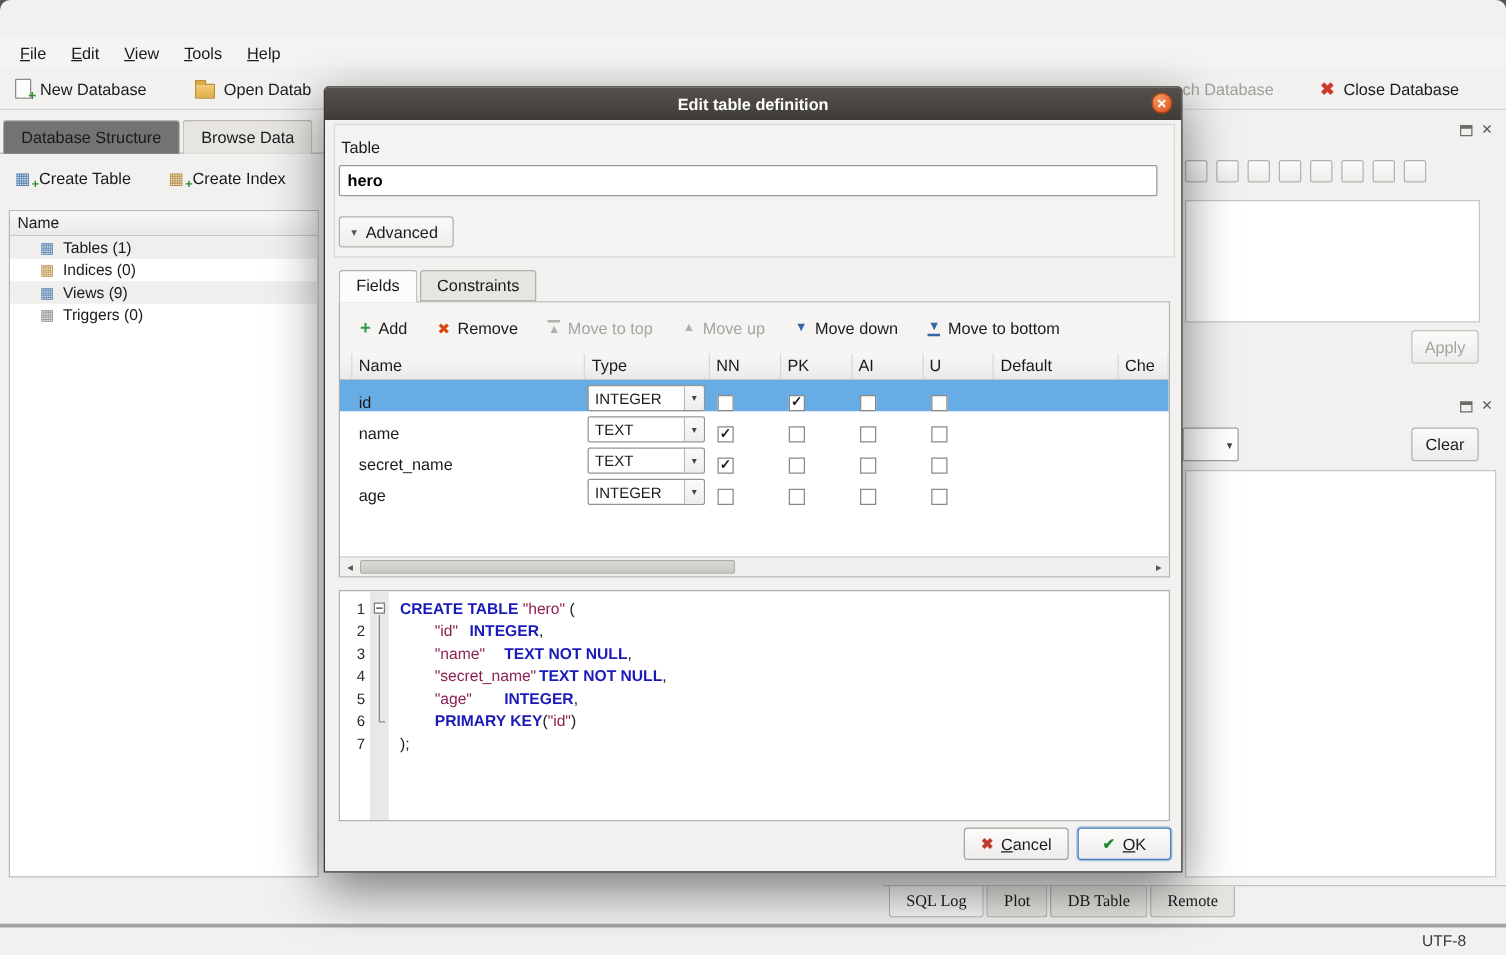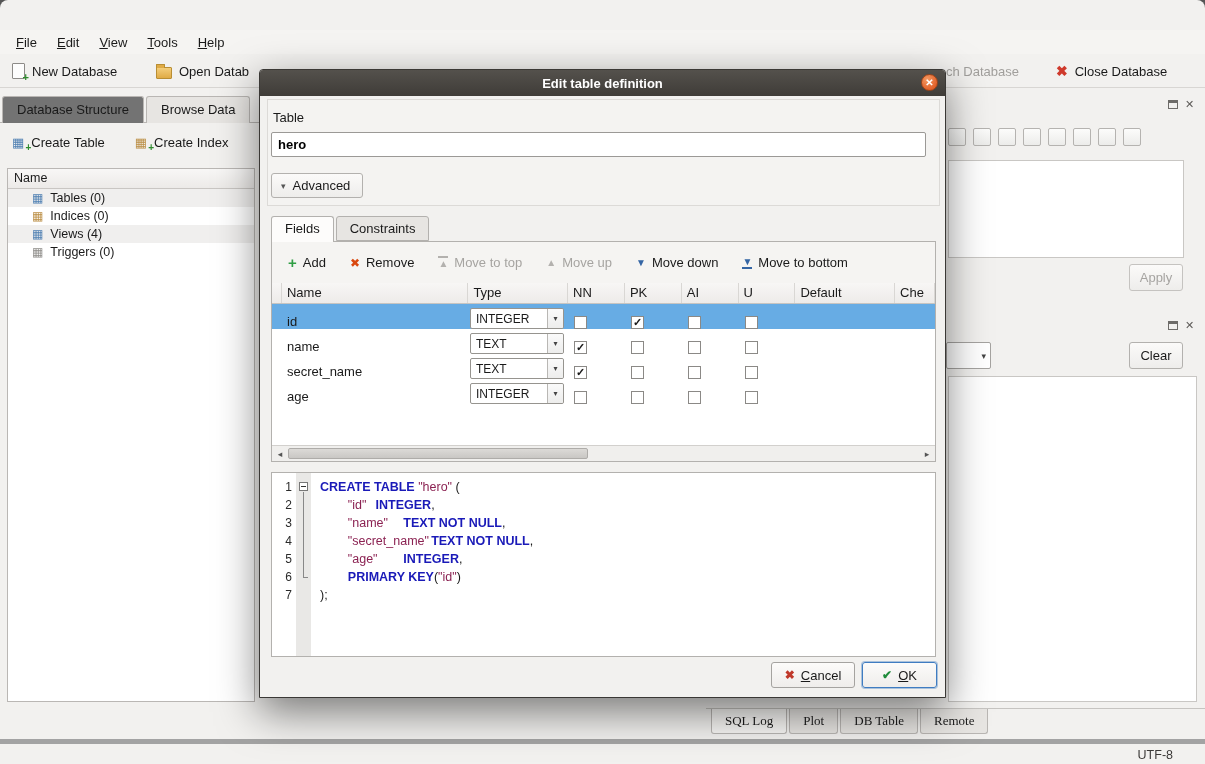--- a/index.html
+++ b/index.html
@@ -76,21 +76,21 @@
   #combo-frag { position:absolute; left:946px; top:342px; width:45px; height:27px; background:#fff;
     border:1px solid #a5a3a0; border-radius:2px; }
   #combo-frag .arrow { position:absolute; right:4px; top:8px; font-size:9px; color:#444; }
 
   
   #bottom-line { position:absolute; left:706px; top:708px; width:499px; height:1px; background:#c6c4c1; }
   #bottom-tabs { position:absolute; left:711px; top:709px; display:flex; gap:2px; }
   .btab { padding:4px 13px; height:25px; background:#e7e5e2; border:1px solid #b9b6b3; border-top:none;
     border-radius:0 0 3px 3px;font-family:Liberation Serif, serif; }
   .btab.active { background:#f8f7f5; }
-  #statusbar { position:absolute; left:0; right:0; bottom:0; height:25px; background:#f2f1ef; border-top:5px solid #a3a3a3; }
+  #statusbar { position:absolute; left:0; right:0; bottom:0; height:25px; background:#f2f1ef; border-top:3px solid #a3a3a3; }
   #status-enc { position:absolute; right:32px; top:4px; color:#3c3a38; font-size:12.5px; }
 
   
   #dialog { position:absolute; left:259px; top:69px; width:687px; height:629px; background:#f2f1ef;
     border:1px solid #3a3835; border-radius:4px 4px 0 0; box-shadow:0 14px 42px rgba(0,0,0,.5); z-index:10; }
   #dlg-titlebar { height:26px; background:linear-gradient(#54514c,#3f3c38); border-radius:3px 3px 0 0;
     display:flex; align-items:center; justify-content:center; color:#fff; font-weight:bold; position:relative; }
   #dlg-close { position:absolute; right:7px; top:4px; width:17px; height:17px; border-radius:50%;
     background:radial-gradient(circle at 35% 30%, #f49a63, #e2612a 72%); border:1px solid #9f4418;
     color:#fff; font-size:10px; font-weight:bold; display:flex; align-items:center; justify-content:center; }
@@ -207,29 +207,29 @@
       <span class="ico-index">▦<i class="plus">+</i></span>
       <span>Create Index</span>
     </div>
   </div>
 
   <div id="tree">
     <div id="tree-header">Name</div>
     <div id="tree-rows">
         <div class="tree-row alt">
           <span class="tico t0">▦</span>
-          <span>Tables (0)</span>
+          <span>Tables (1)</span>
         </div>
         <div class="tree-row">
           <span class="tico t1">▦</span>
           <span>Indices (0)</span>
         </div>
         <div class="tree-row alt">
           <span class="tico t2">▦</span>
-          <span>Views (4)</span>
+          <span>Views (9)</span>
         </div>
         <div class="tree-row">
           <span class="tico t3">▦</span>
           <span>Triggers (0)</span>
         </div>
       </div>
   </div>
 
   <div class="dock-icons" id="dock-icons-1">
     <span class="ico-float"></span>

